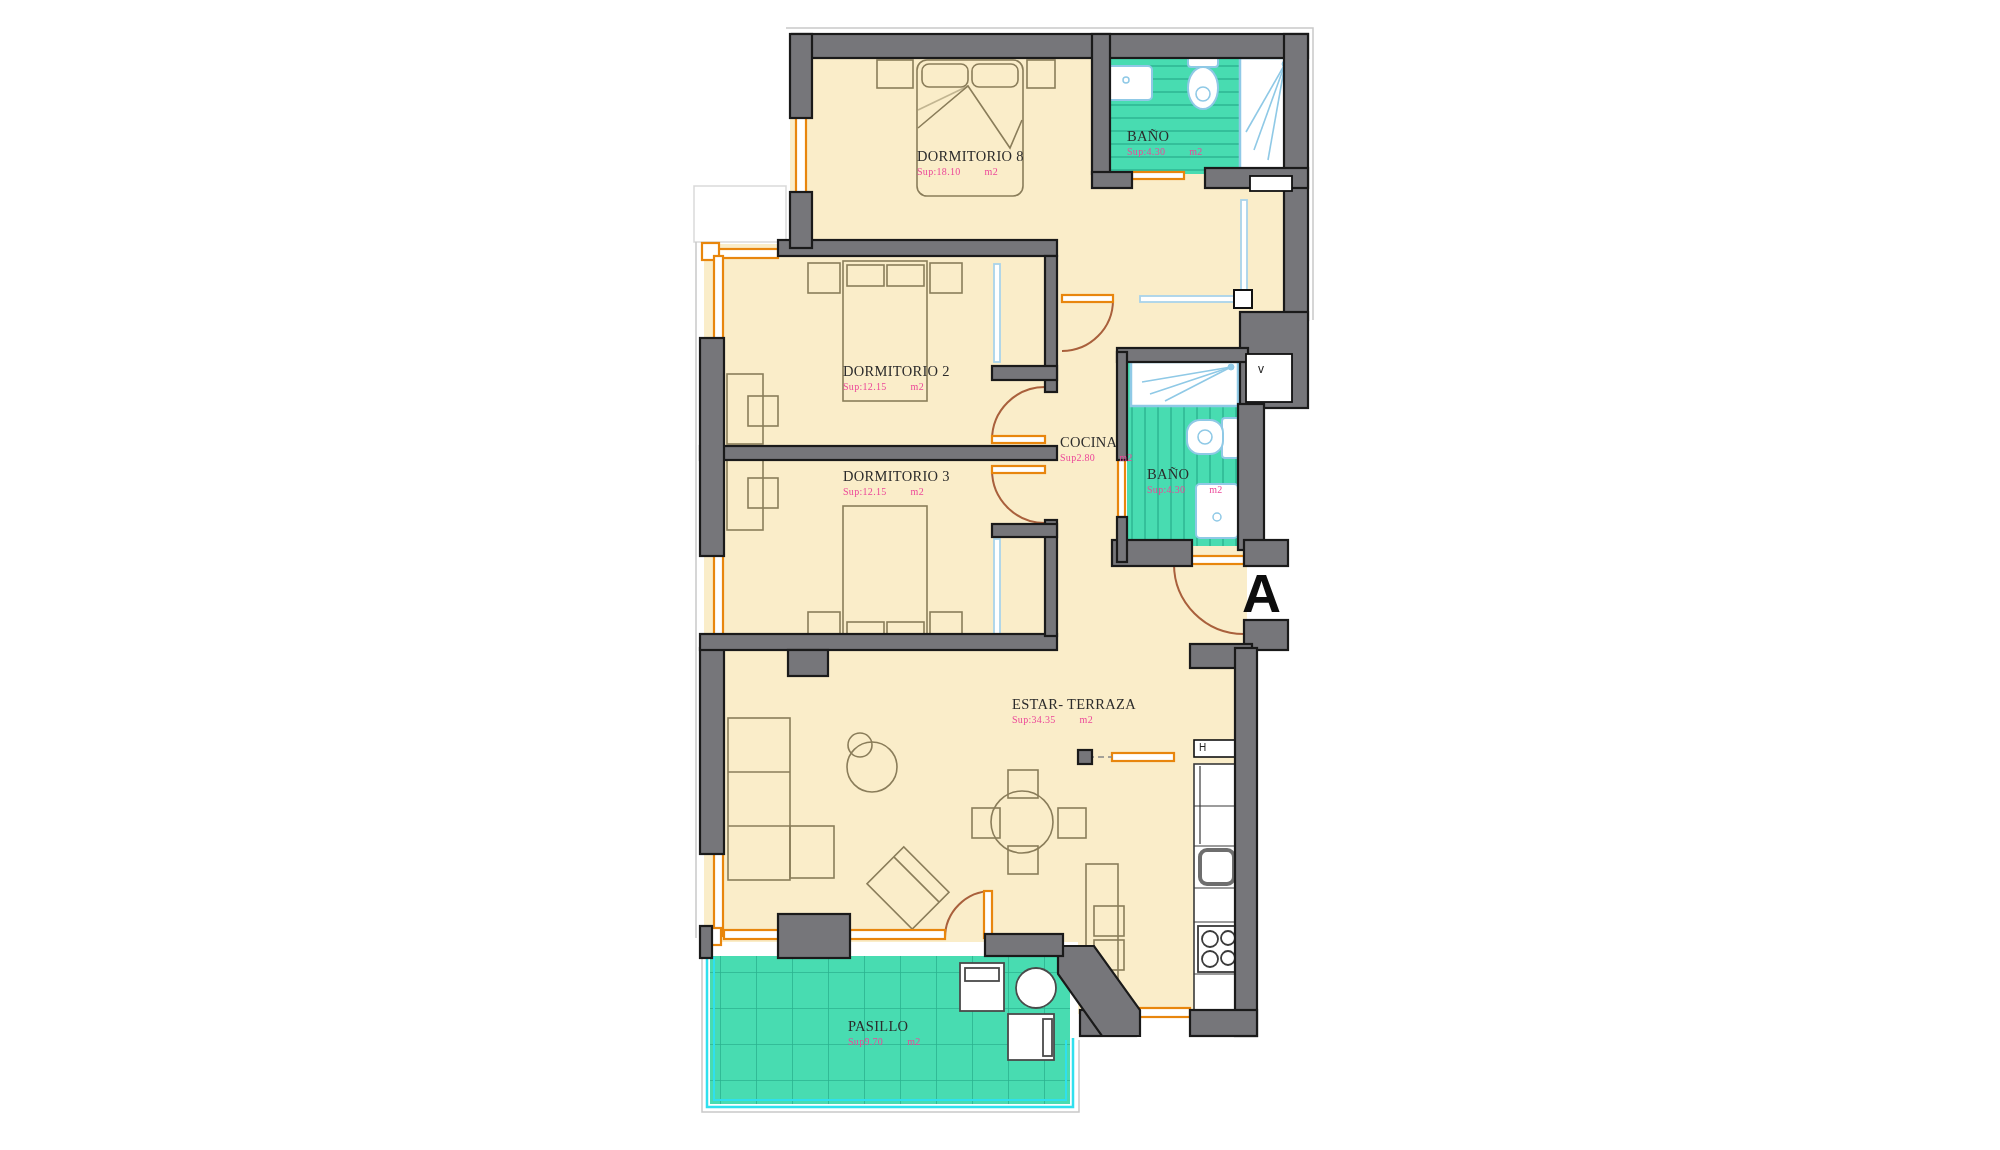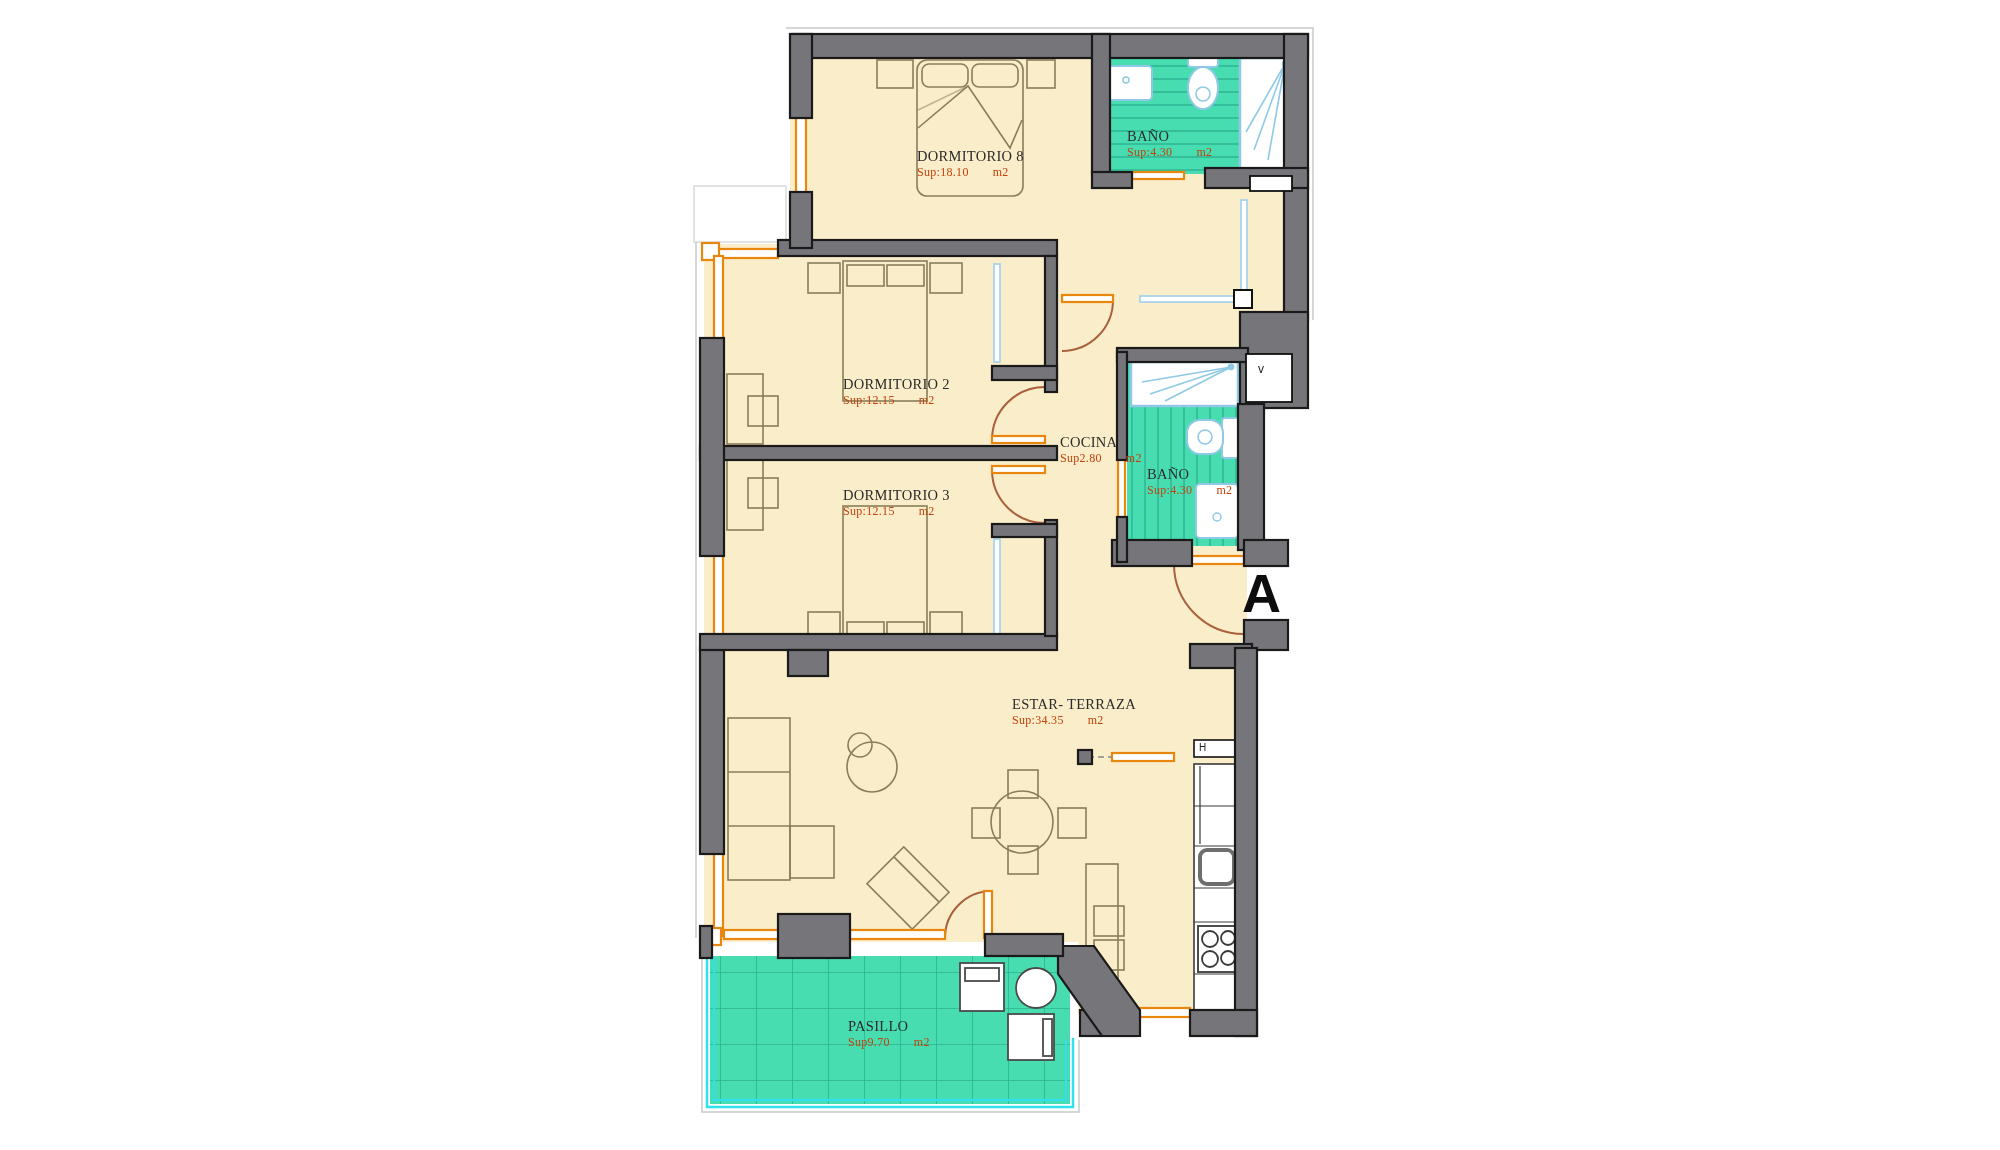--- a/index.html
+++ b/index.html
@@ -1,21 +1,21 @@
 <!DOCTYPE html>
 <html><head>
 <meta charset="utf-8">
 <style>
   html,body{margin:0;padding:0;background:#ffffff;}
   #stage{position:relative;width:2000px;height:1150px;background:#ffffff;overflow:hidden;
          font-family:"Liberation Sans", sans-serif;}
   #plan-svg{position:absolute;left:0;top:0;}
   .room-label{position:absolute;line-height:16px;white-space:nowrap;pointer-events:none;font-family:Liberation Serif, serif;}
   .room-label .rn{font-size:14.5px;color:#2b2b2b;font-weight:500;letter-spacing:.3px;}
-  .room-label .rs{font-size:12px;color:#c2410c;letter-spacing:.3px;}
+  .room-label .rs{font-size:10px;color:#ec4899;letter-spacing:.3px;}
   .room-label .unit{display:inline-block;margin-left:24px;}
   .marker-a{position:absolute;font-size:54px;font-weight:800;color:#0d0d0d;
             font-family:"Liberation Sans",sans-serif;}
   .shaft-label{position:absolute;color:#222;font-family:"Liberation Sans",sans-serif;}
 </style>
 </head>
 <body>
 
 <div id="stage">
 
@@ -281,25 +281,25 @@
 </svg>
 
 <div class="room-label" style="left:917px;top:148px">
   <div class="rn">DORMITORIO 8</div>
   <div class="rs"><span>Sup:18.10</span><span class="unit">m2</span></div>
 </div>
 <div class="room-label" style="left:1127px;top:128px">
   <div class="rn">BAÑO</div>
   <div class="rs"><span>Sup:4.30</span><span class="unit">m2</span></div>
 </div>
-<div class="room-label" style="left:843px;top:376px">
+<div class="room-label" style="left:843px;top:363px">
   <div class="rn">DORMITORIO 2</div>
   <div class="rs"><span>Sup:12.15</span><span class="unit">m2</span></div>
 </div>
-<div class="room-label" style="left:843px;top:487px">
+<div class="room-label" style="left:843px;top:468px">
   <div class="rn">DORMITORIO 3</div>
   <div class="rs"><span>Sup:12.15</span><span class="unit">m2</span></div>
 </div>
 <div class="room-label" style="left:1060px;top:434px">
   <div class="rn">COCINA</div>
   <div class="rs"><span>Sup2.80</span><span class="unit">m2</span></div>
 </div>
 <div class="room-label" style="left:1147px;top:466px">
   <div class="rn">BAÑO</div>
   <div class="rs"><span>Sup:4.30</span><span class="unit">m2</span></div>

